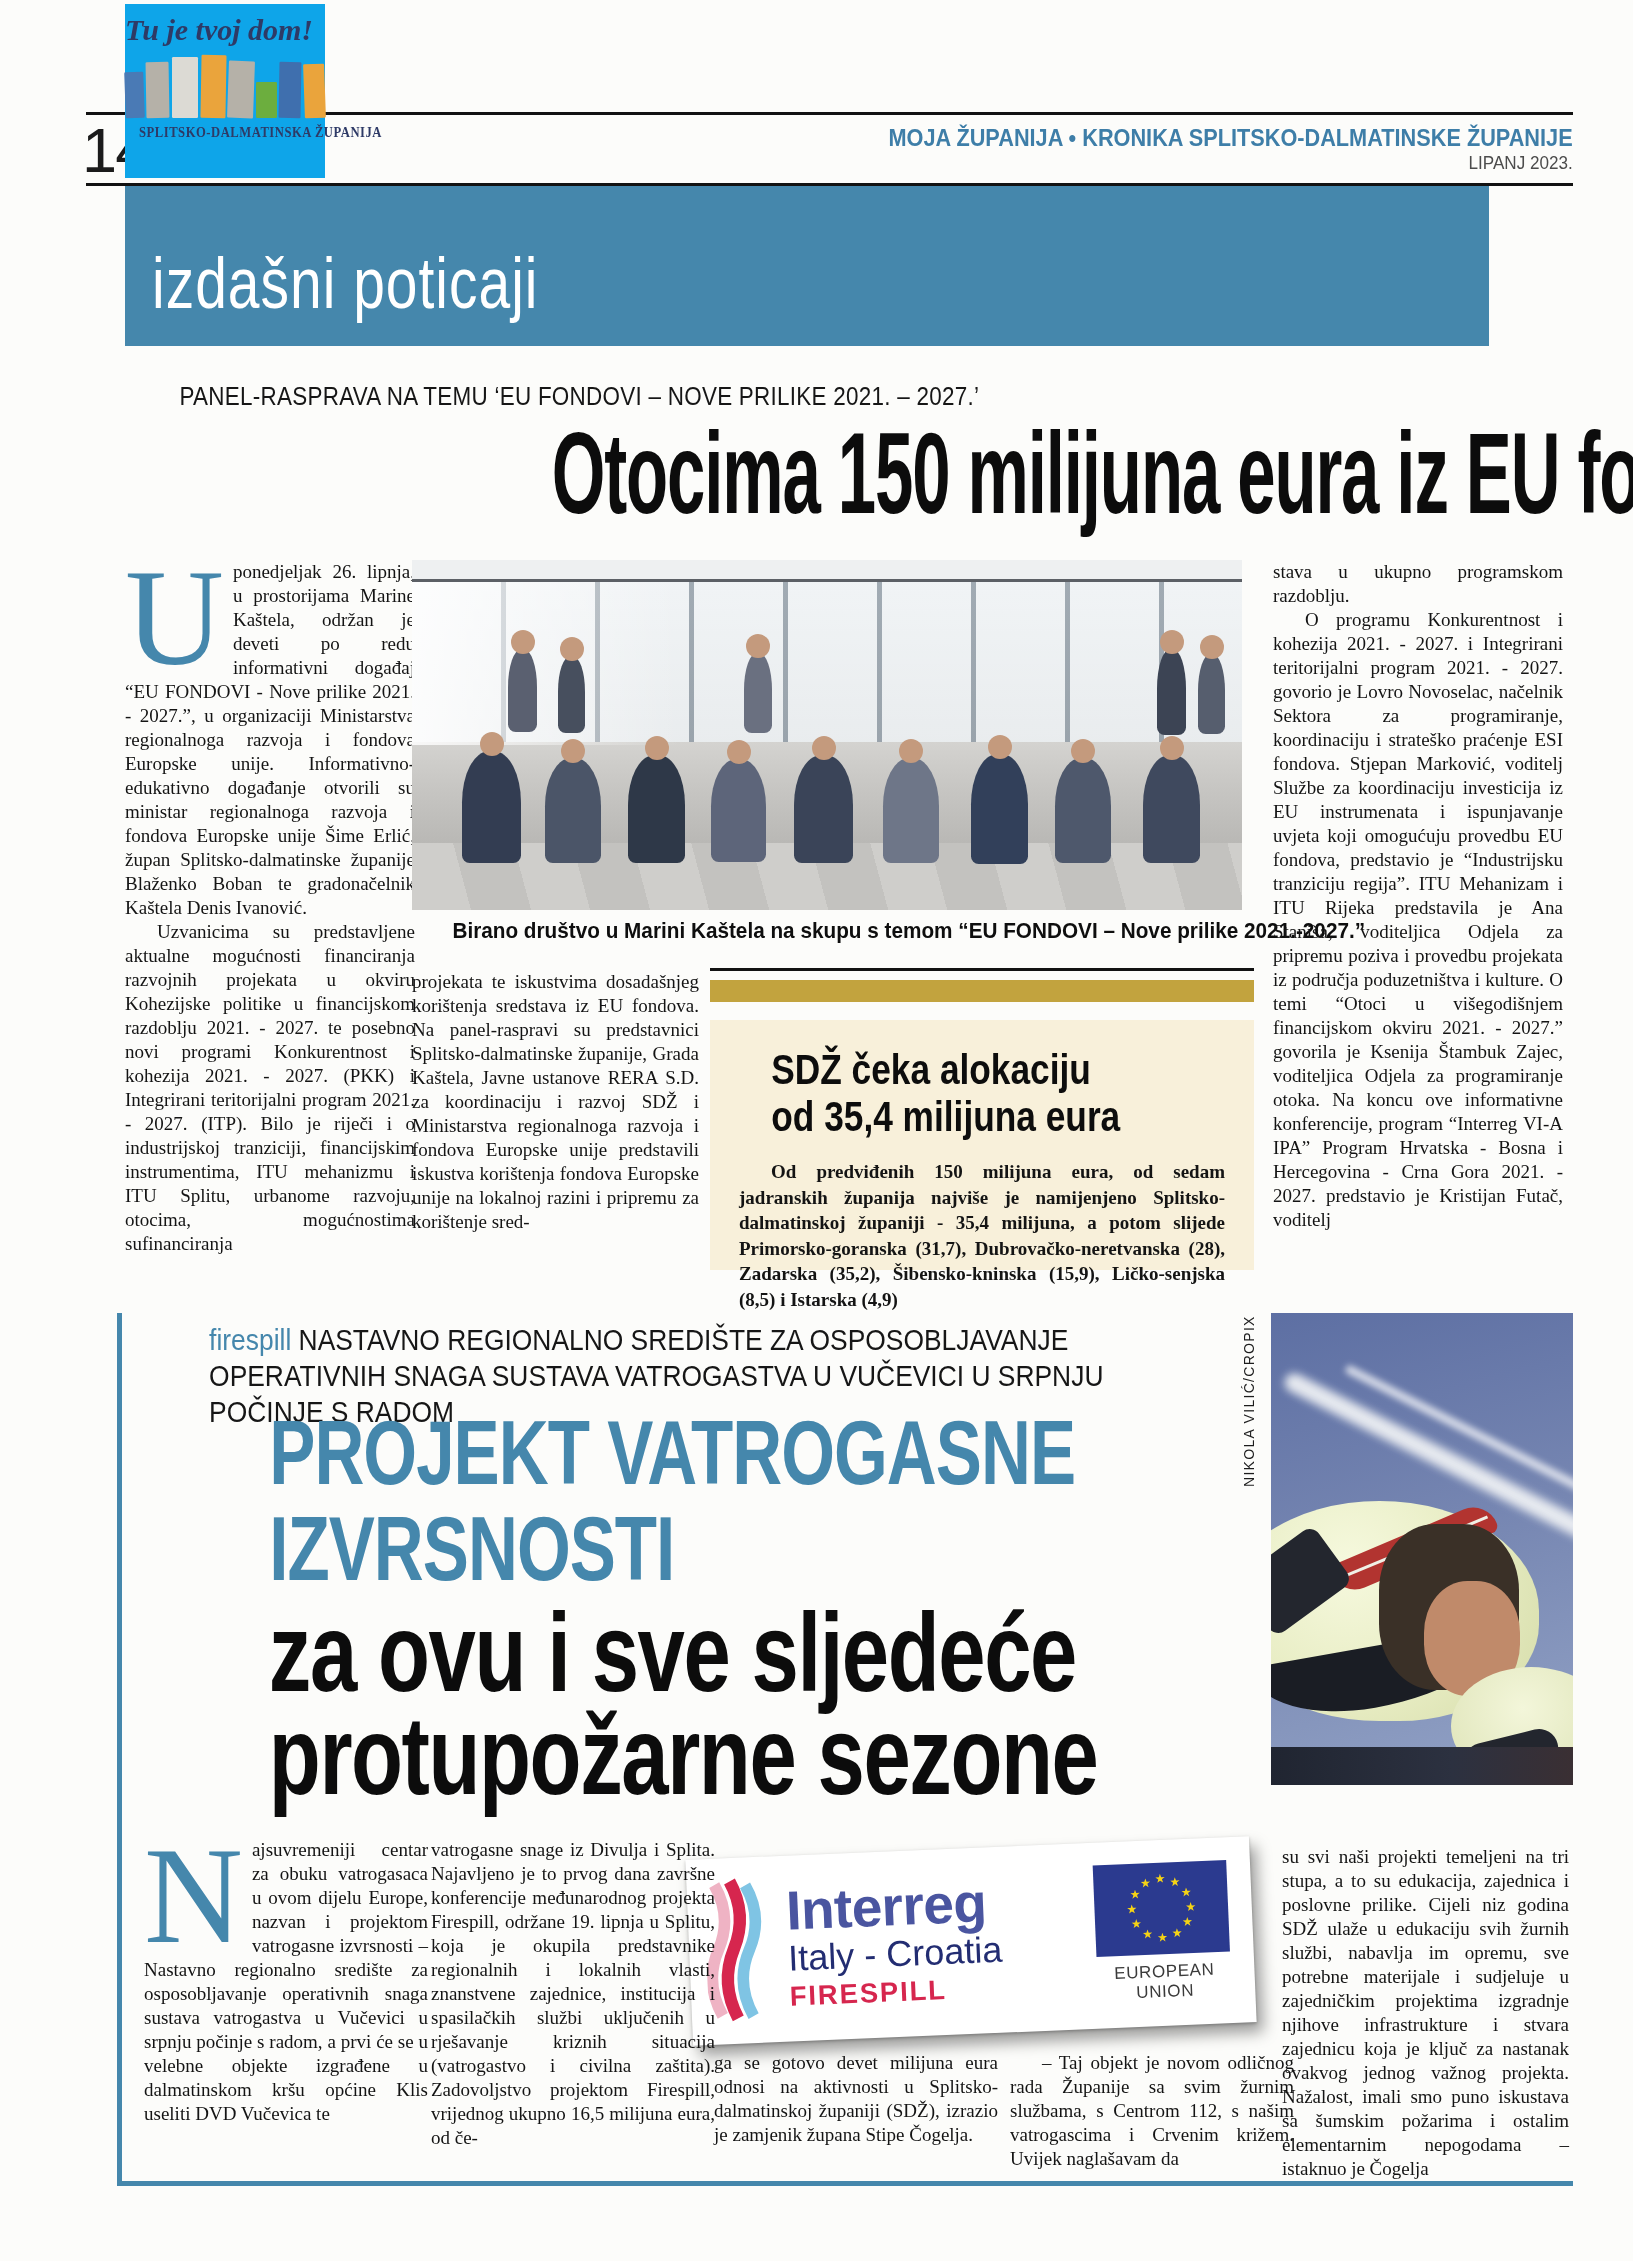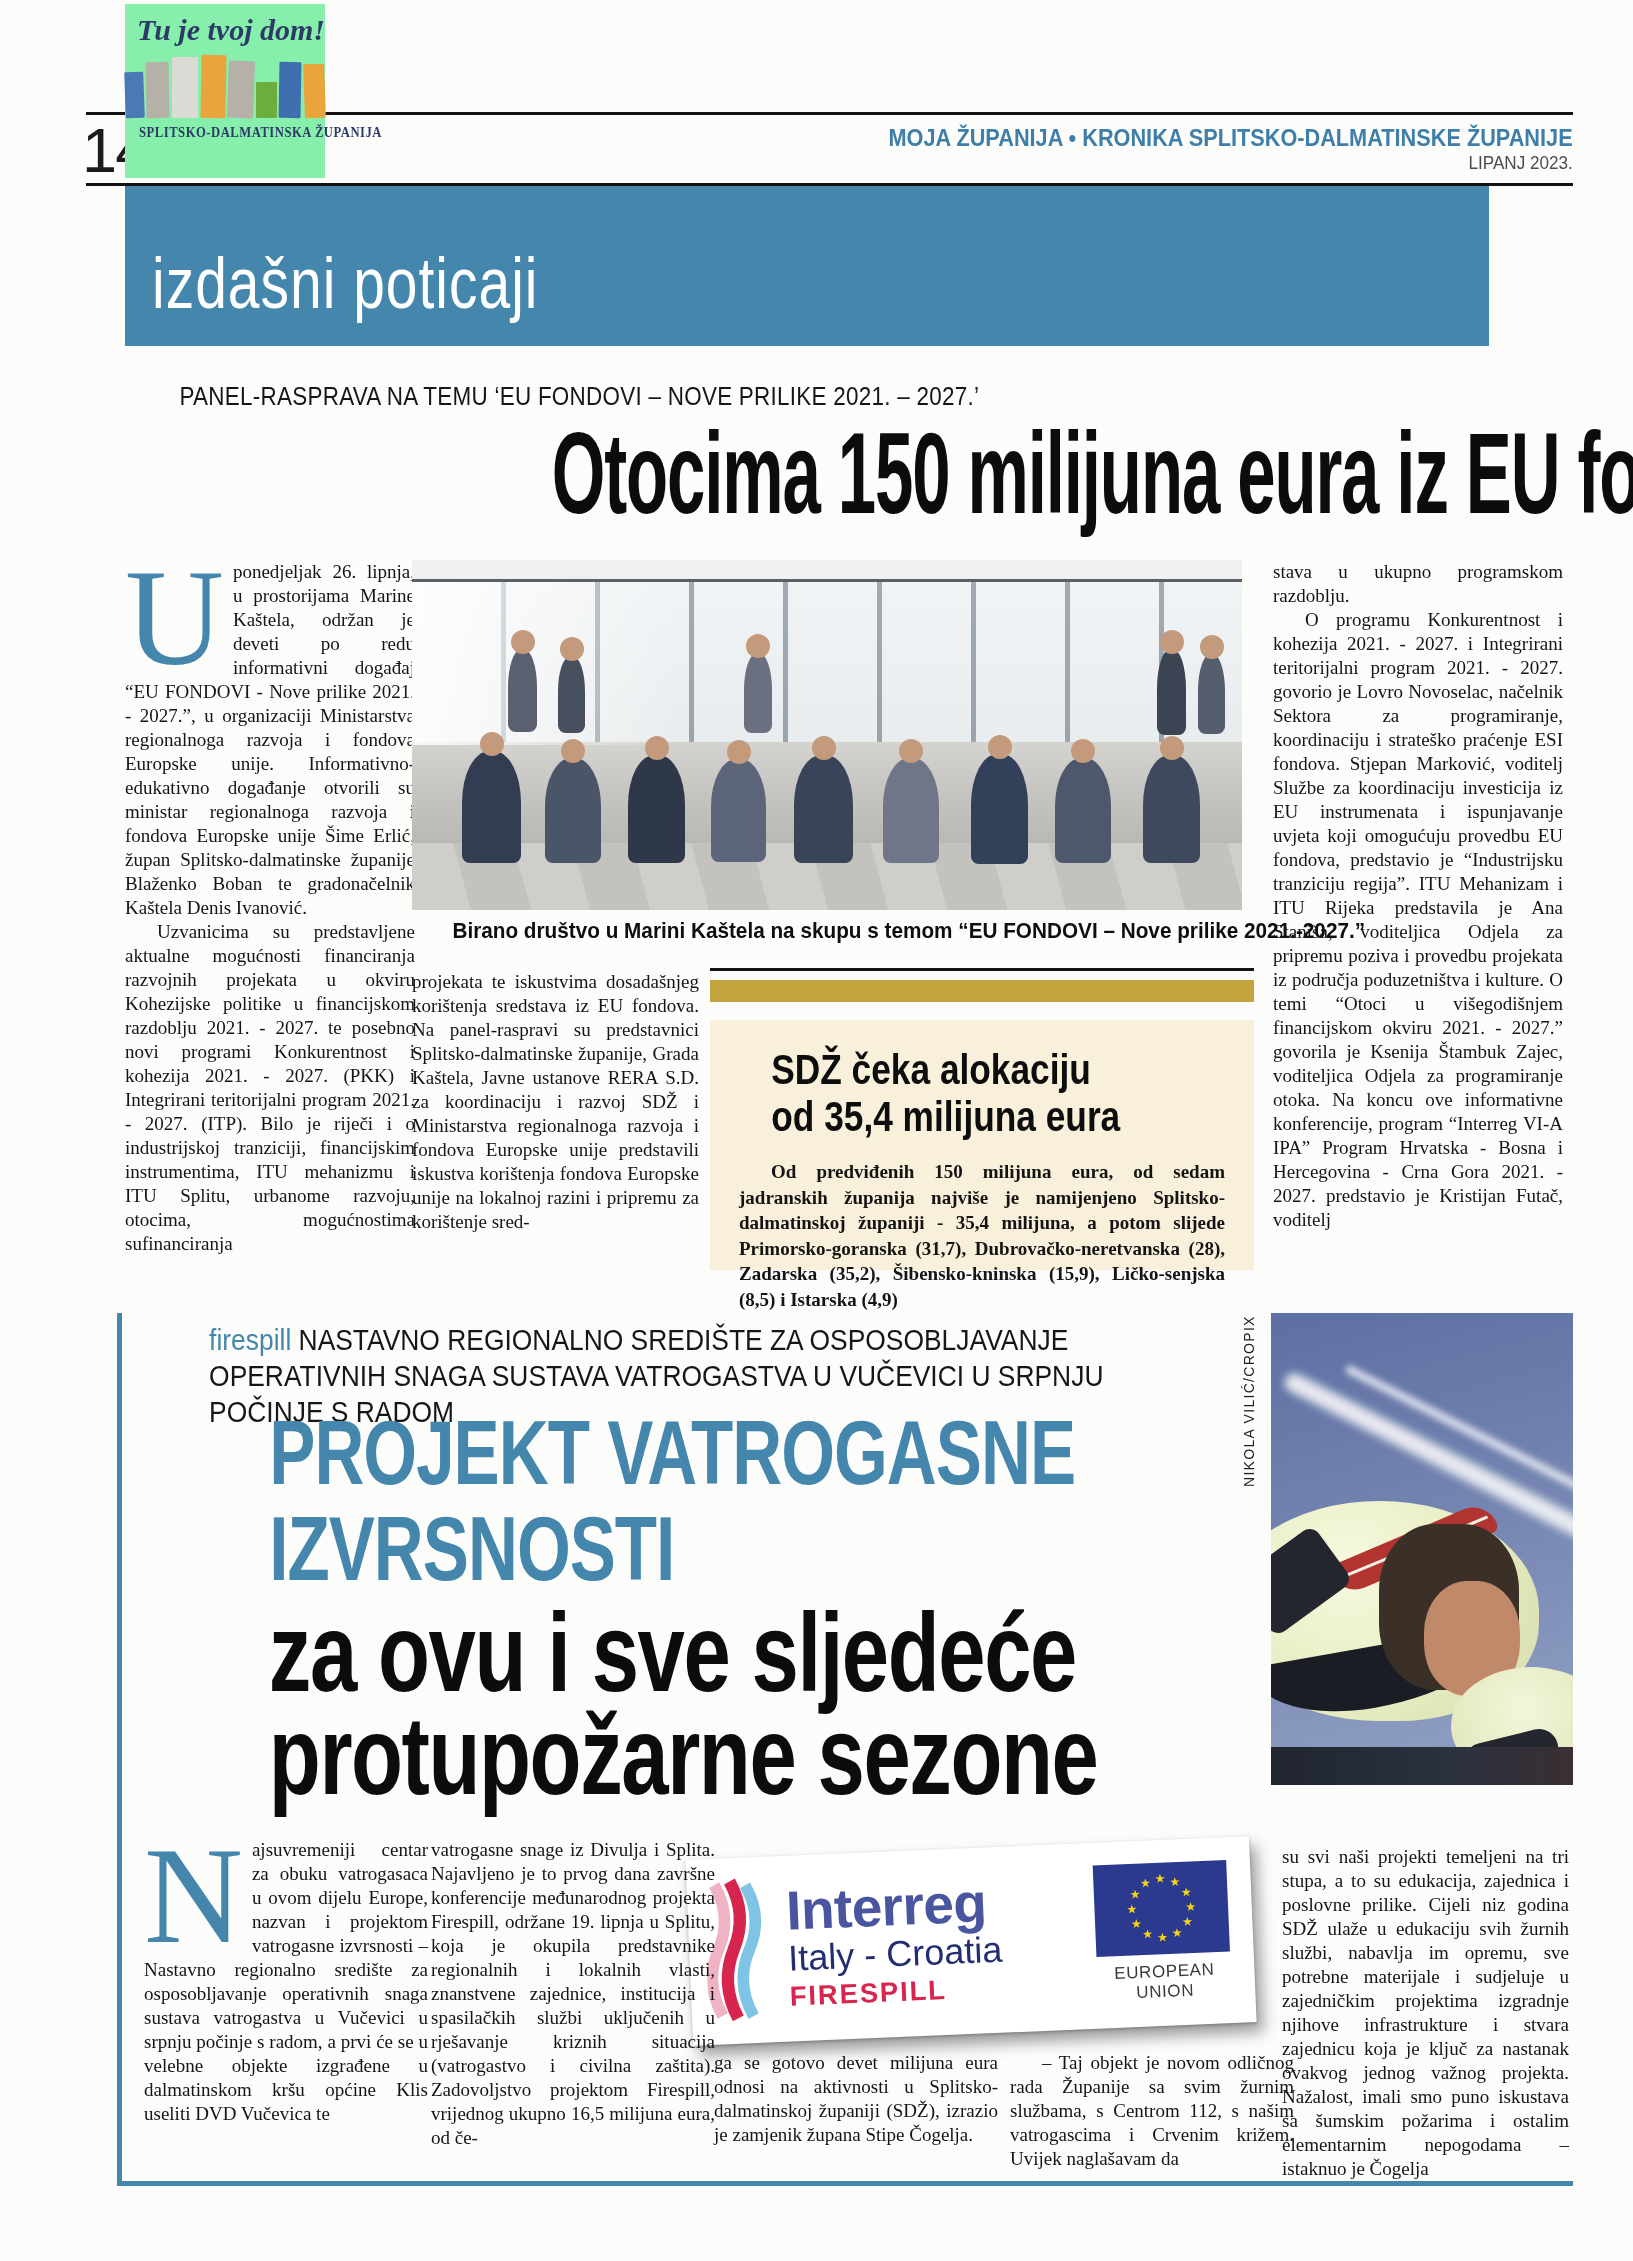--- a/index.html
+++ b/index.html
@@ -1,21 +1,21 @@
 <!DOCTYPE html>
 <html style="font-size:10.2px"><head>
 <meta charset="utf-8">
 <style>
   html,body{margin:0;padding:0;background:#888;}
   .page{position:relative;width:1633px;height:2261px;background:#fcfcfa;overflow:hidden;
         font-family:"Liberation Sans","DejaVu Sans",sans-serif;color:#131313;}
   
   .rule{position:absolute;background:#121212;}
   .pagenum{position:absolute;left:82px;top:114px;font-size:63px;font-weight:400;letter-spacing:-1.9px;color:#1b1b1b;}
-  .logo{position:absolute;left:125px;top:3.8px;width:200px;height:174px;background:#86efac;text-align:right;}
+  .logo{position:absolute;left:125px;top:3.8px;width:200px;height:174px;background:#0ea5e9;text-align:left;}
   .logo-tagline{font-family:"Liberation Serif","DejaVu Serif",serif;font-style:italic;font-weight:700;
                 font-size:30px;color:#2e3a66;margin-top:9px;}
   .books{display:flex;align-items:flex-end;justify-content:center;gap:2.6px;height:66px;margin-top:5.1px;}
   .books span{display:block;border-radius:1.3px;}
   .logo-title{font-family:"Liberation Serif","DejaVu Serif",serif;font-weight:700;font-size:14.7px;color:#2e3a66;
               letter-spacing:0.6px;white-space:nowrap;transform:scaleX(.86);transform-origin:center top;margin-top:6.4px;}
   .masthead{position:absolute;right:60px;top:125px;font-size:23.6px;font-weight:700;color:#3e7ea8;
             white-space:nowrap;transform:scaleX(.92);transform-origin:right top;}
   .issue-date{position:absolute;right:60px;top:153px;font-size:18px;color:#4c4c4c;
               transform:scaleX(.95);transform-origin:right top;}

